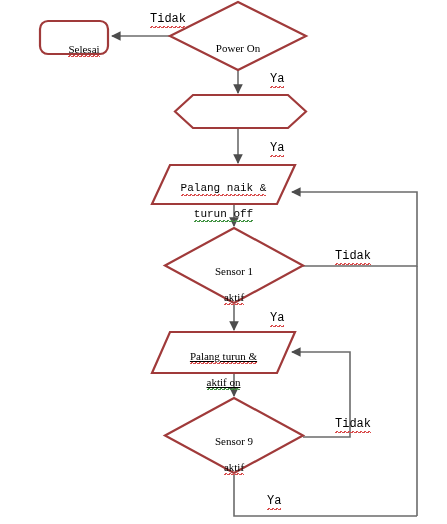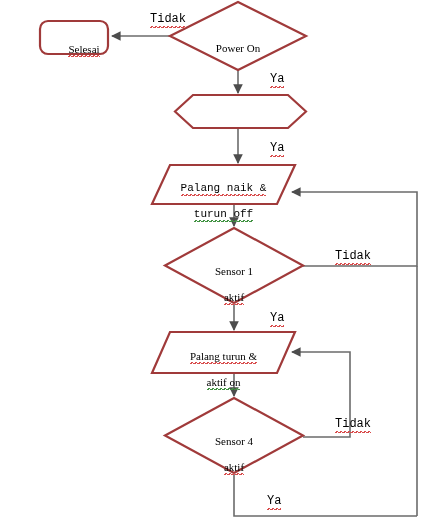--- a/index.html
+++ b/index.html
@@ -130,27 +130,27 @@
   <div class="node-label" style="left:152px; top:169px; width:143px;font-family:Liberation Mono, monospace;">
     <span class="sq-red">Palang naik &amp;</span><br>
     <span class="sq-green">turun off</span>
   </div>
 
   <div class="node-label" style="left:165px; top:252px; width:138px;">
     <span>Sensor 1</span><br>
     <span class="sq-red">aktif</span>
   </div>
 
-  <div class="node-label" style="left:152px; top:337px; width:143px;">
+  <div class="node-label" style="left:152px; top:337px; width:143px;text-decoration:underline;">
     <span class="sq-red">Palang turun &amp;</span><br>
     <span class="sq-green">aktif on</span>
   </div>
 
   <div class="node-label" style="left:165px; top:422px; width:138px;">
-    <span>Sensor 4</span><br>
+    <span>Sensor 9</span><br>
     <span class="sq-red">aktif</span>
   </div>
 
   <div class="edge-label" style="left:126px; top:13px;">
     <span class="sq-red">Tidak</span>
   </div>
 
   <div class="edge-label" style="left:246px; top:73px;">
     <span class="sq-red">Ya</span>
   </div>

